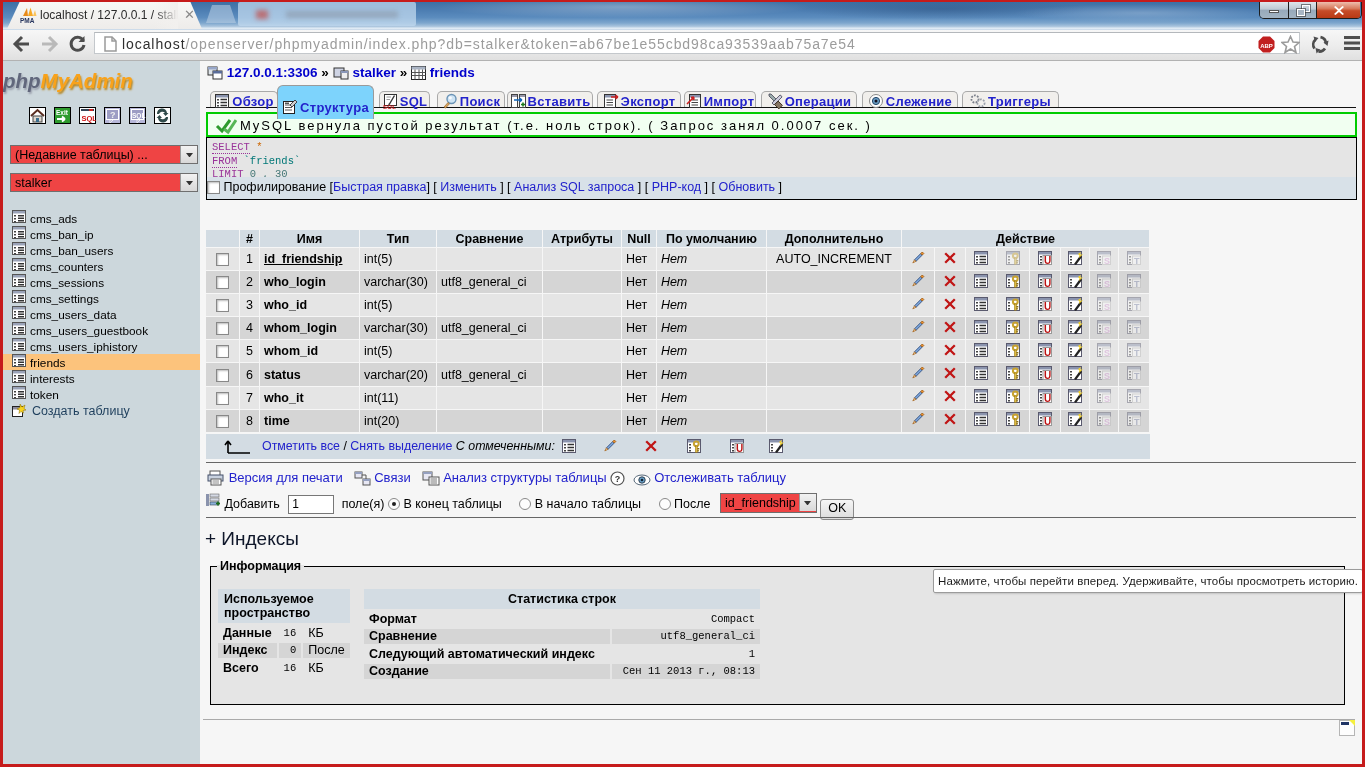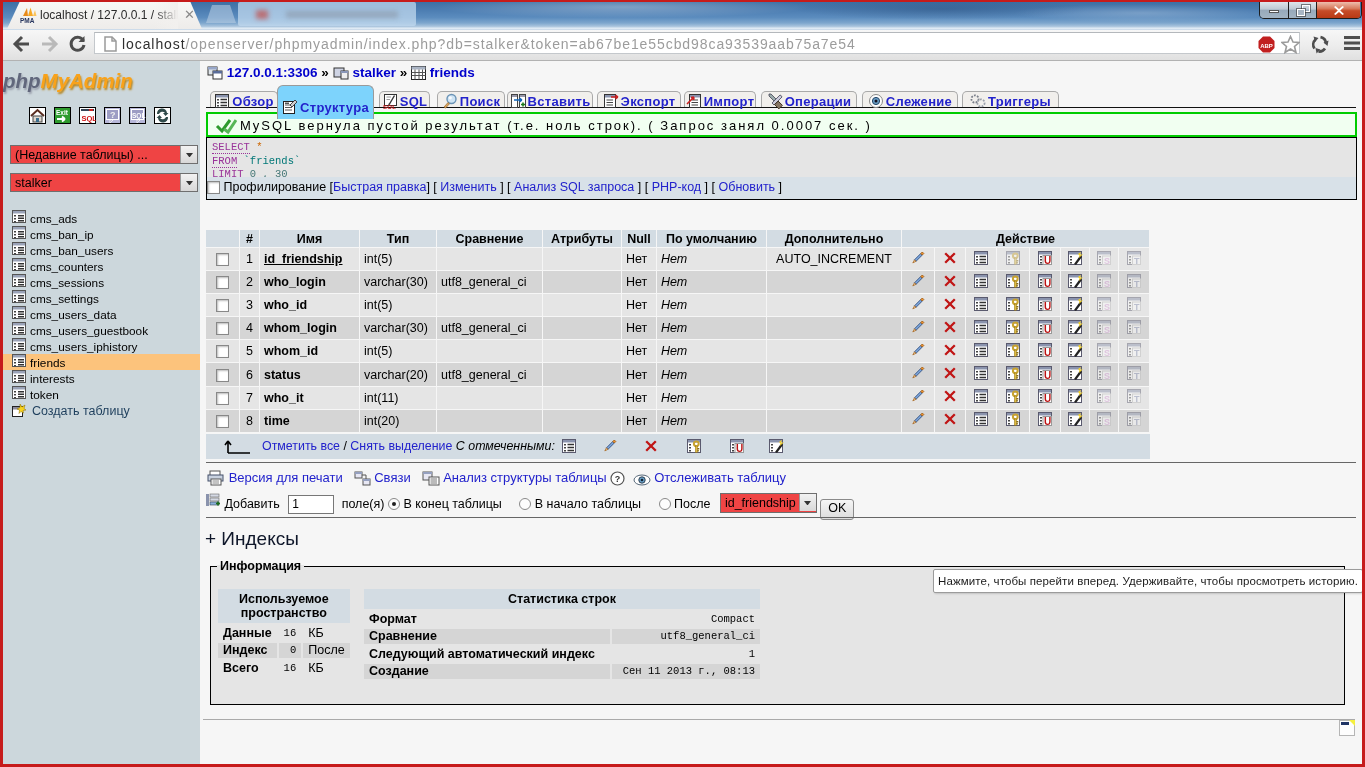--- a/index.html
+++ b/index.html
@@ -1172,21 +1172,21 @@
       </svg> Добавить <input type="text" value="1" style=""> поле(я) <span class="radio on"></span> В конец таблицы <span style="margin-left:14px"></span><span class="radio"></span> В начало таблицы <span style="margin-left:14px"></span><span class="radio"></span> После <span class="sel" style="position:relative;display:inline-block;width:97px;height:20px;vertical-align:-5px;left:0;margin-left:6px"><span class="txt">id_friendship</span><span class="btn"><svg width="7" height="4.5" viewBox="0 0 7 4.5">
             <path d="M0 0 L7 0 L3.5 4.5 Z" fill="#333"></path>
           </svg></span></span> <span id="okbtn">OK</span></div>
   <hr class="dark" style="top:456px">
   <div id="idxlink">+ Индексы</div>
   <div id="fset">
     <legend>Информация</legend>
     <table class="sttbl" id="t1" style="left:5px;top:20px">
         <tbody>
           <tr>
-            <th colspan="3" style="text-align:center">Используемое<br>пространство</th>
+            <th colspan="3" style="text-align:left">Используемое<br>пространство</th>
           </tr>
           <tr>
             <td class="lt" style="font-weight:bold">Данные</td>
             <td class="lt mono">16</td>
             <td class="lt">КБ</td>
           </tr>
           <tr>
             <td class="dk" style="font-weight:bold">Индекс</td>
             <td class="dk mono">0</td>
             <td class="dk">После</td>

